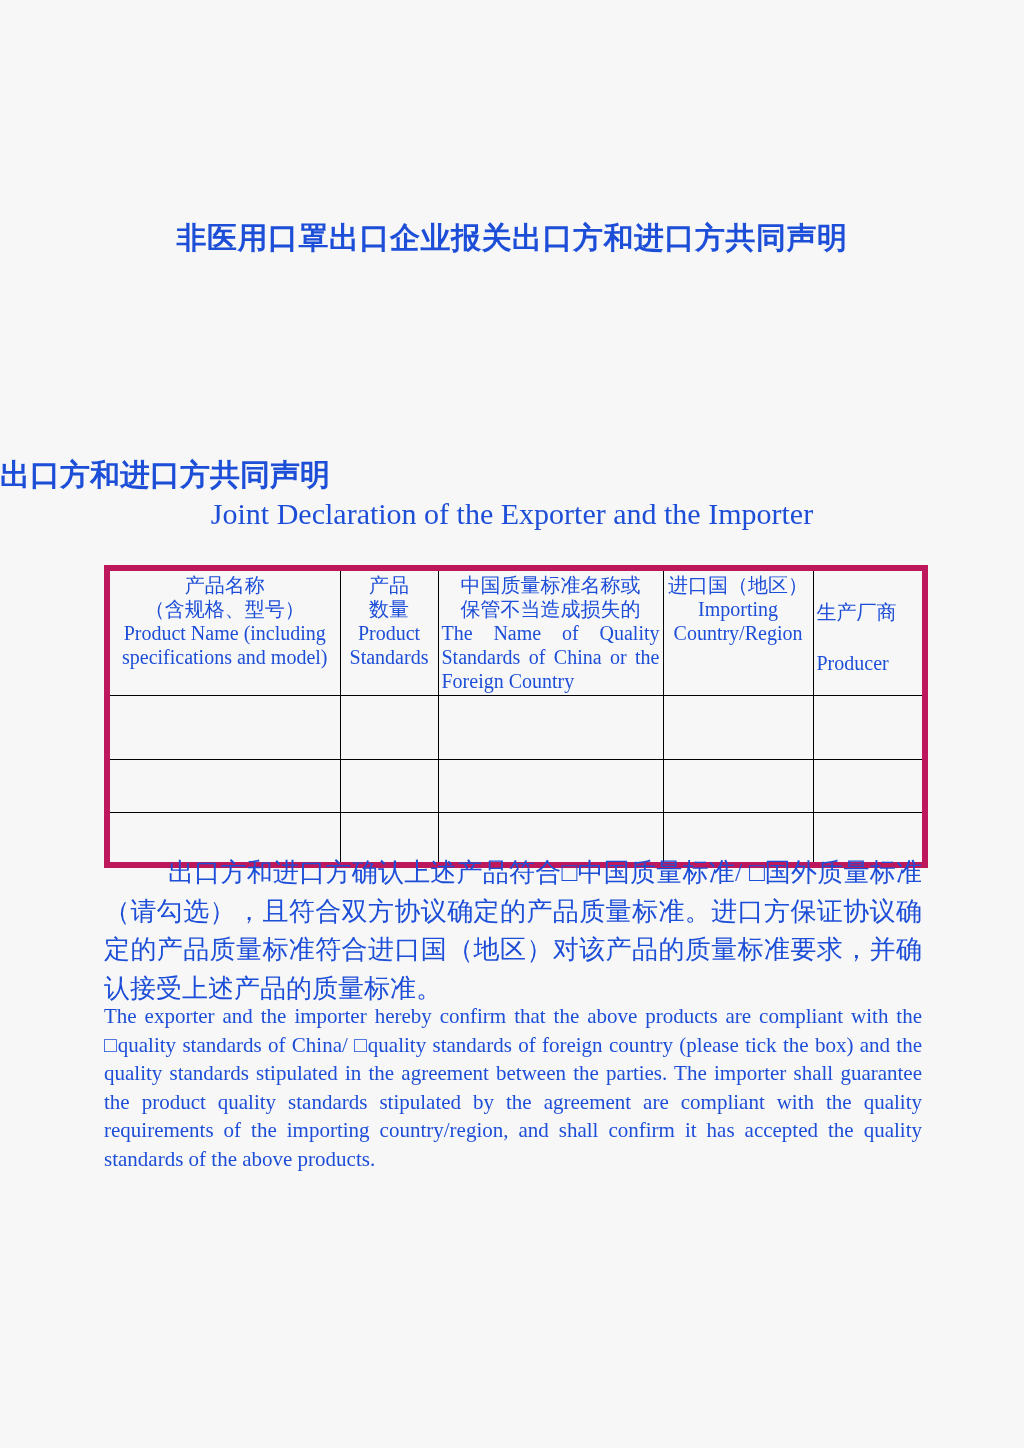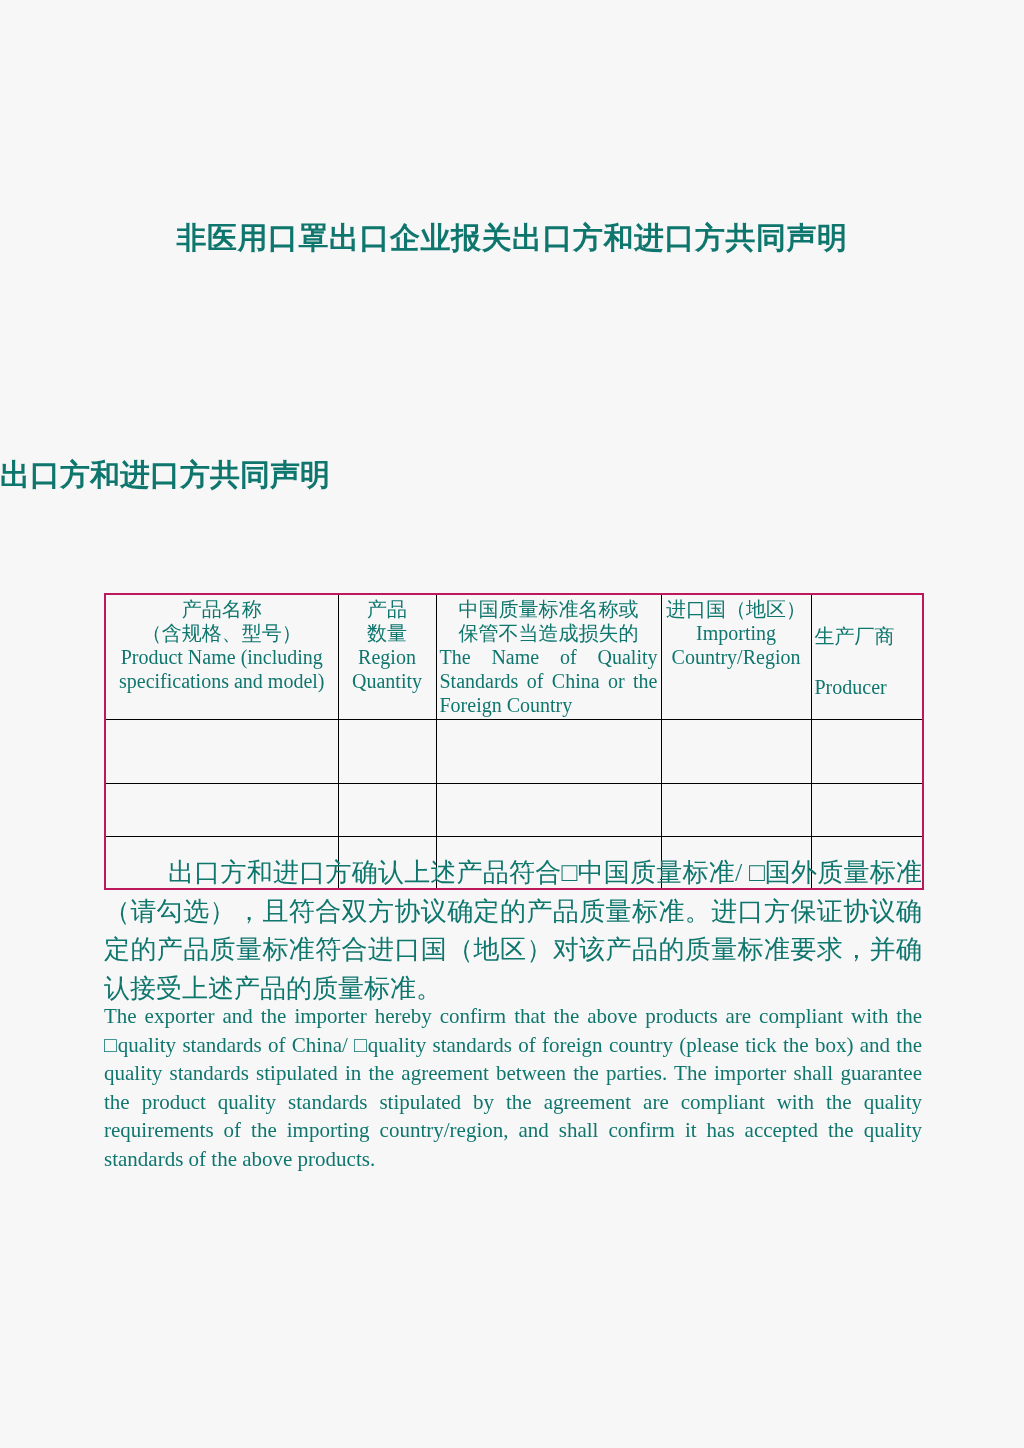--- a/index.html
+++ b/index.html
@@ -9,21 +9,21 @@
   body {
     width: 1024px;
     height: 1448px;
     background: #f7f7f7;
   }
   .page {
     position: relative;
     width: 1024px;
     height: 1448px;
     background: #f7f7f7;
-    color: #0f766e;
+    color: #1d4ed8;
     overflow: hidden;
   }
   .doc-title {
     position: absolute;
     top: 219px;
     left: 0;
     width: 100%;
     text-align: center;
     font-family: "DejaVu Sans", "Liberation Sans", sans-serif;
     font-weight: bold;
@@ -47,26 +47,26 @@
     top: 495px;
     left: 0;
     width: 100%;
     text-align: center;
     font-family: "Liberation Serif", "DejaVu Serif", serif;
     font-size: 30px;
     line-height: 38px;
   }
   table.decl {
     position: absolute;
-    top: 593px;
+    top: 565px;
     left: 104px;
     width: 818px;
     border-collapse: collapse;
     table-layout: fixed;
-    border: 2px solid #be185d;
+    border: 6px solid #be185d;
   }
   table.decl th, table.decl td {
     border: 1px solid #000;
     padding: 2px 3px;
     vertical-align: top;
     font-weight: normal;
   }
   table.decl thead tr { height: 118px; }
   table.decl tbody tr.r1 { height: 64px; }
   table.decl tbody tr.r2 { height: 53px; }
@@ -118,40 +118,41 @@
   p.p-en .u { text-underline-offset: 3px; }
 </style>
 </head>
 <body>
 
 <div class="page">
 
   <div class="doc-title">非医用口罩出口企业报关出口方和进口方共同声明</div>
 
   <div class="heading-zh">出口方和进口方共同声明</div>
+  <div class="heading-en">Joint Declaration of the Exporter and the Importer</div>
 
   <table class="decl">
     <colgroup>
       <col style="width:233px">
       <col style="width:98px">
       <col style="width:225px">
       <col style="width:150px">
       <col style="width:112px">
     </colgroup>
     <thead>
       <tr>
         <th>
           <div class="h-zh">产品名称</div>
           <div class="h-zh">（含规格、型号）</div>
           <div class="h-en">Product Name (including specifications and model)</div>
         </th>
         <th>
           <div class="h-zh">产品</div>
           <div class="h-zh">数量</div>
-          <div class="h-en">Region Quantity</div>
+          <div class="h-en">Product Standards</div>
         </th>
         <th>
           <div class="h-zh">中国质量标准名称或</div>
           <div class="h-zh">保管不当造成损失的</div>
           <div class="h-en jus">The Name of Quality Standards of China or the Foreign Country</div>
         </th>
         <th>
           <div class="h-zh">进口国（地区）</div>
           <div class="h-en">Importing Country/Region</div>
         </th>

